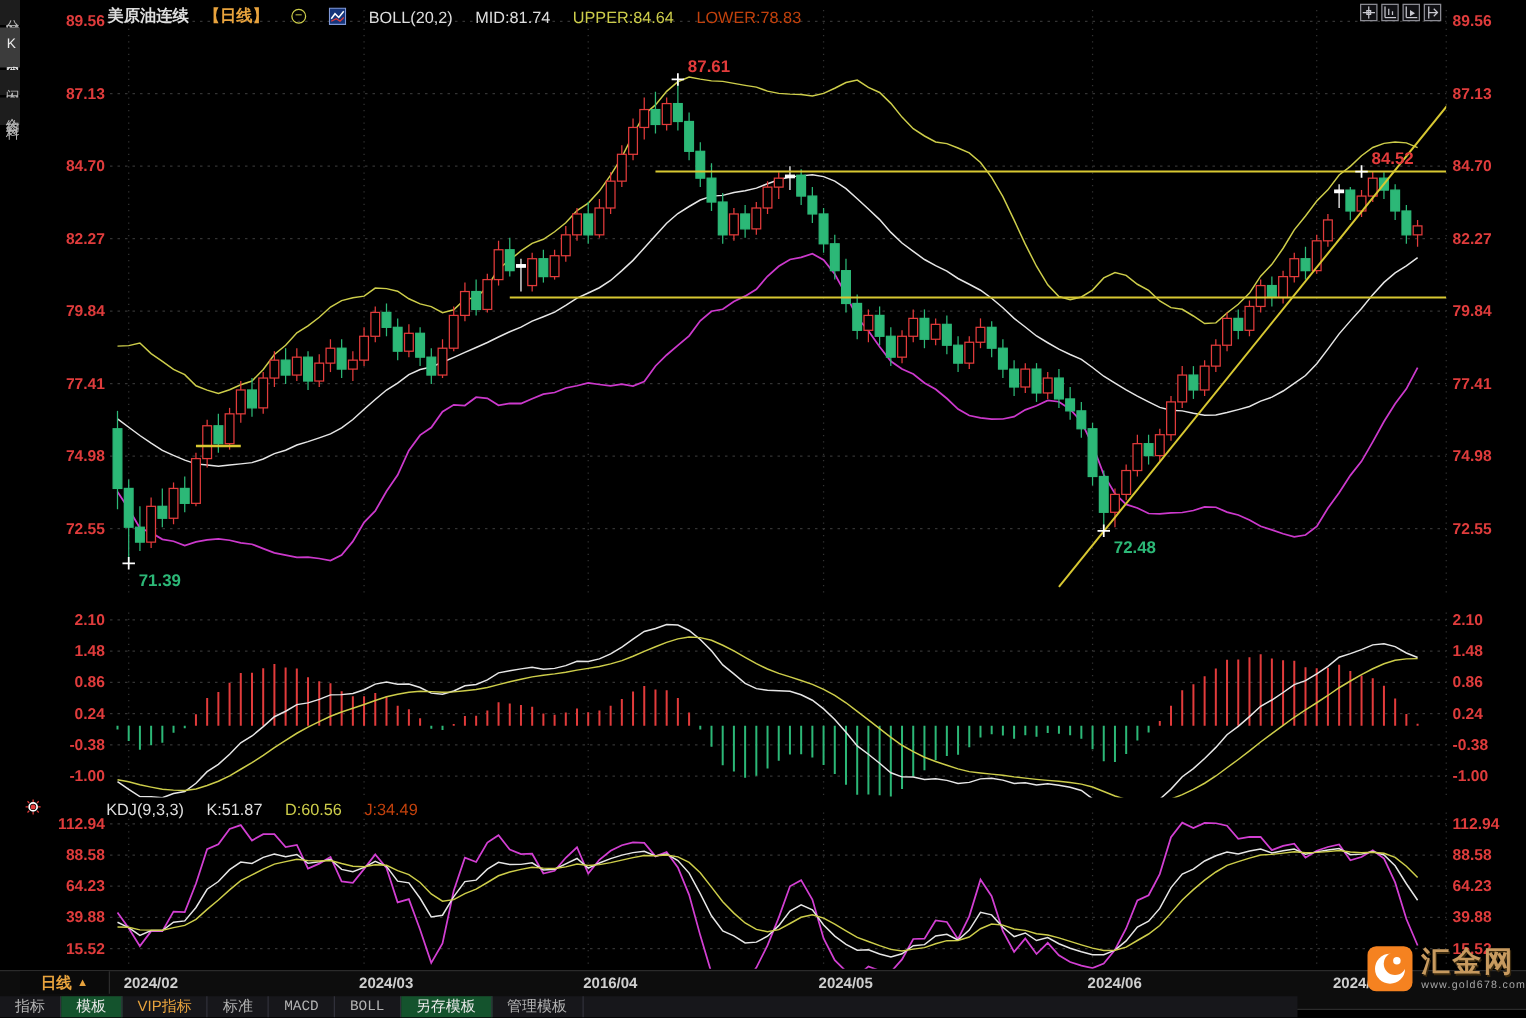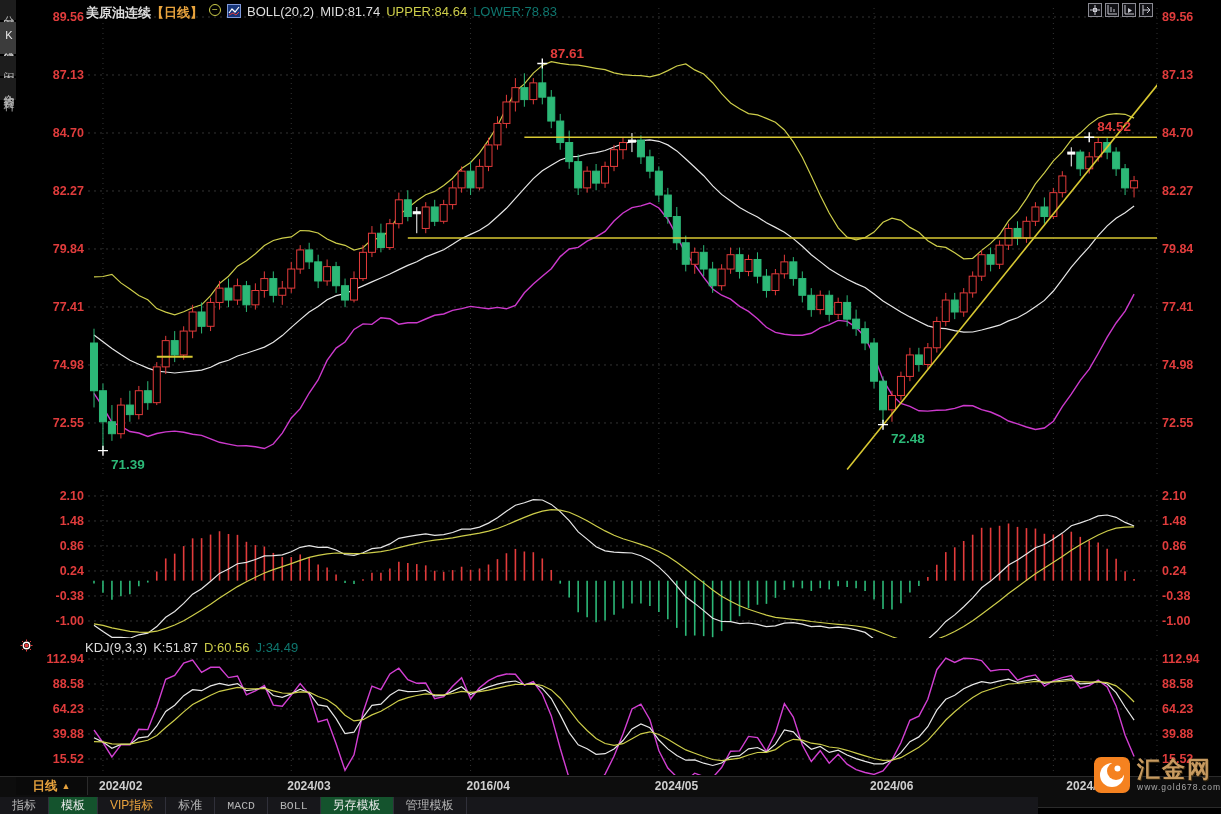--- a/index.html
+++ b/index.html
@@ -6,25 +6,25 @@
   html,body{width:1221px;height:814px;background:#000;overflow:hidden;
     font-family:"Liberation Sans",sans-serif;-webkit-font-smoothing:antialiased}
   #root{position:relative;width:1221px;height:814px;background:#000}
   #chart{position:absolute;left:0;top:0;z-index:1}
   
   #sidebar{position:absolute;left:0;top:0;width:16px;z-index:3;display:flex;flex-direction:column;gap:2px;background:#000}
   .side-tab{width:16px;background:#1d1d1d;color:#b5b5b5;font-size:11px;line-height:15px;
     writing-mode:vertical-rl;text-orientation:upright;letter-spacing:2px;padding:7px 0;text-align:center}
   .side-tab.active{background:#3c3c3c;color:#ececec}
   
-  .hdr{position:absolute;z-index:2;display:flex;gap:6px;font-size:13px;white-space:nowrap}
+  .hdr{position:absolute;z-index:2;display:flex;align-items:center;gap:18px;font-size:13px;white-space:nowrap}
   #hdr-main{left:86px;top:4px}
   #hdr-macd{left:88px;top:479px}
   #hdr-kdj{left:85px;top:640px}
-  .w{color:#dedede}.org{color:#e8a33d;font-weight:700}.yel{color:#cdcd4a}.mag{color:#0f766e}
+  .w{color:#dedede}.org{color:#e8a33d;font-weight:700}.yel{color:#cdcd4a}.mag{color:#c2410c}
   .circle-minus{display:inline-flex;width:12px;height:12px;border:1px solid #cdcd4a;border-radius:50%;
     align-items:center;justify-content:center;color:#cdcd4a;font-size:10px;line-height:10px}
   #icons-tr{position:absolute;left:1088px;top:3px;z-index:2;display:flex;gap:3px}
   .tool-btn{width:14px;height:14px;background:#101014;border:1px solid #8a8a92;display:flex;align-items:center;justify-content:center}
   #kdj-marker{position:absolute;left:20px;top:639px;z-index:2}
   
   #xband{position:absolute;left:0;top:776px;width:1221px;height:32px;background:#0d0d0d;
     border-top:1px solid #2b2b2b;border-bottom:1px solid #2b2b2b;z-index:2}
   #period-box{position:absolute;left:16px;top:0;width:72px;height:18px;background:#0a0a0a;
     border-right:1px solid #2b2b2b;display:flex;align-items:center;justify-content:center;gap:4px;

